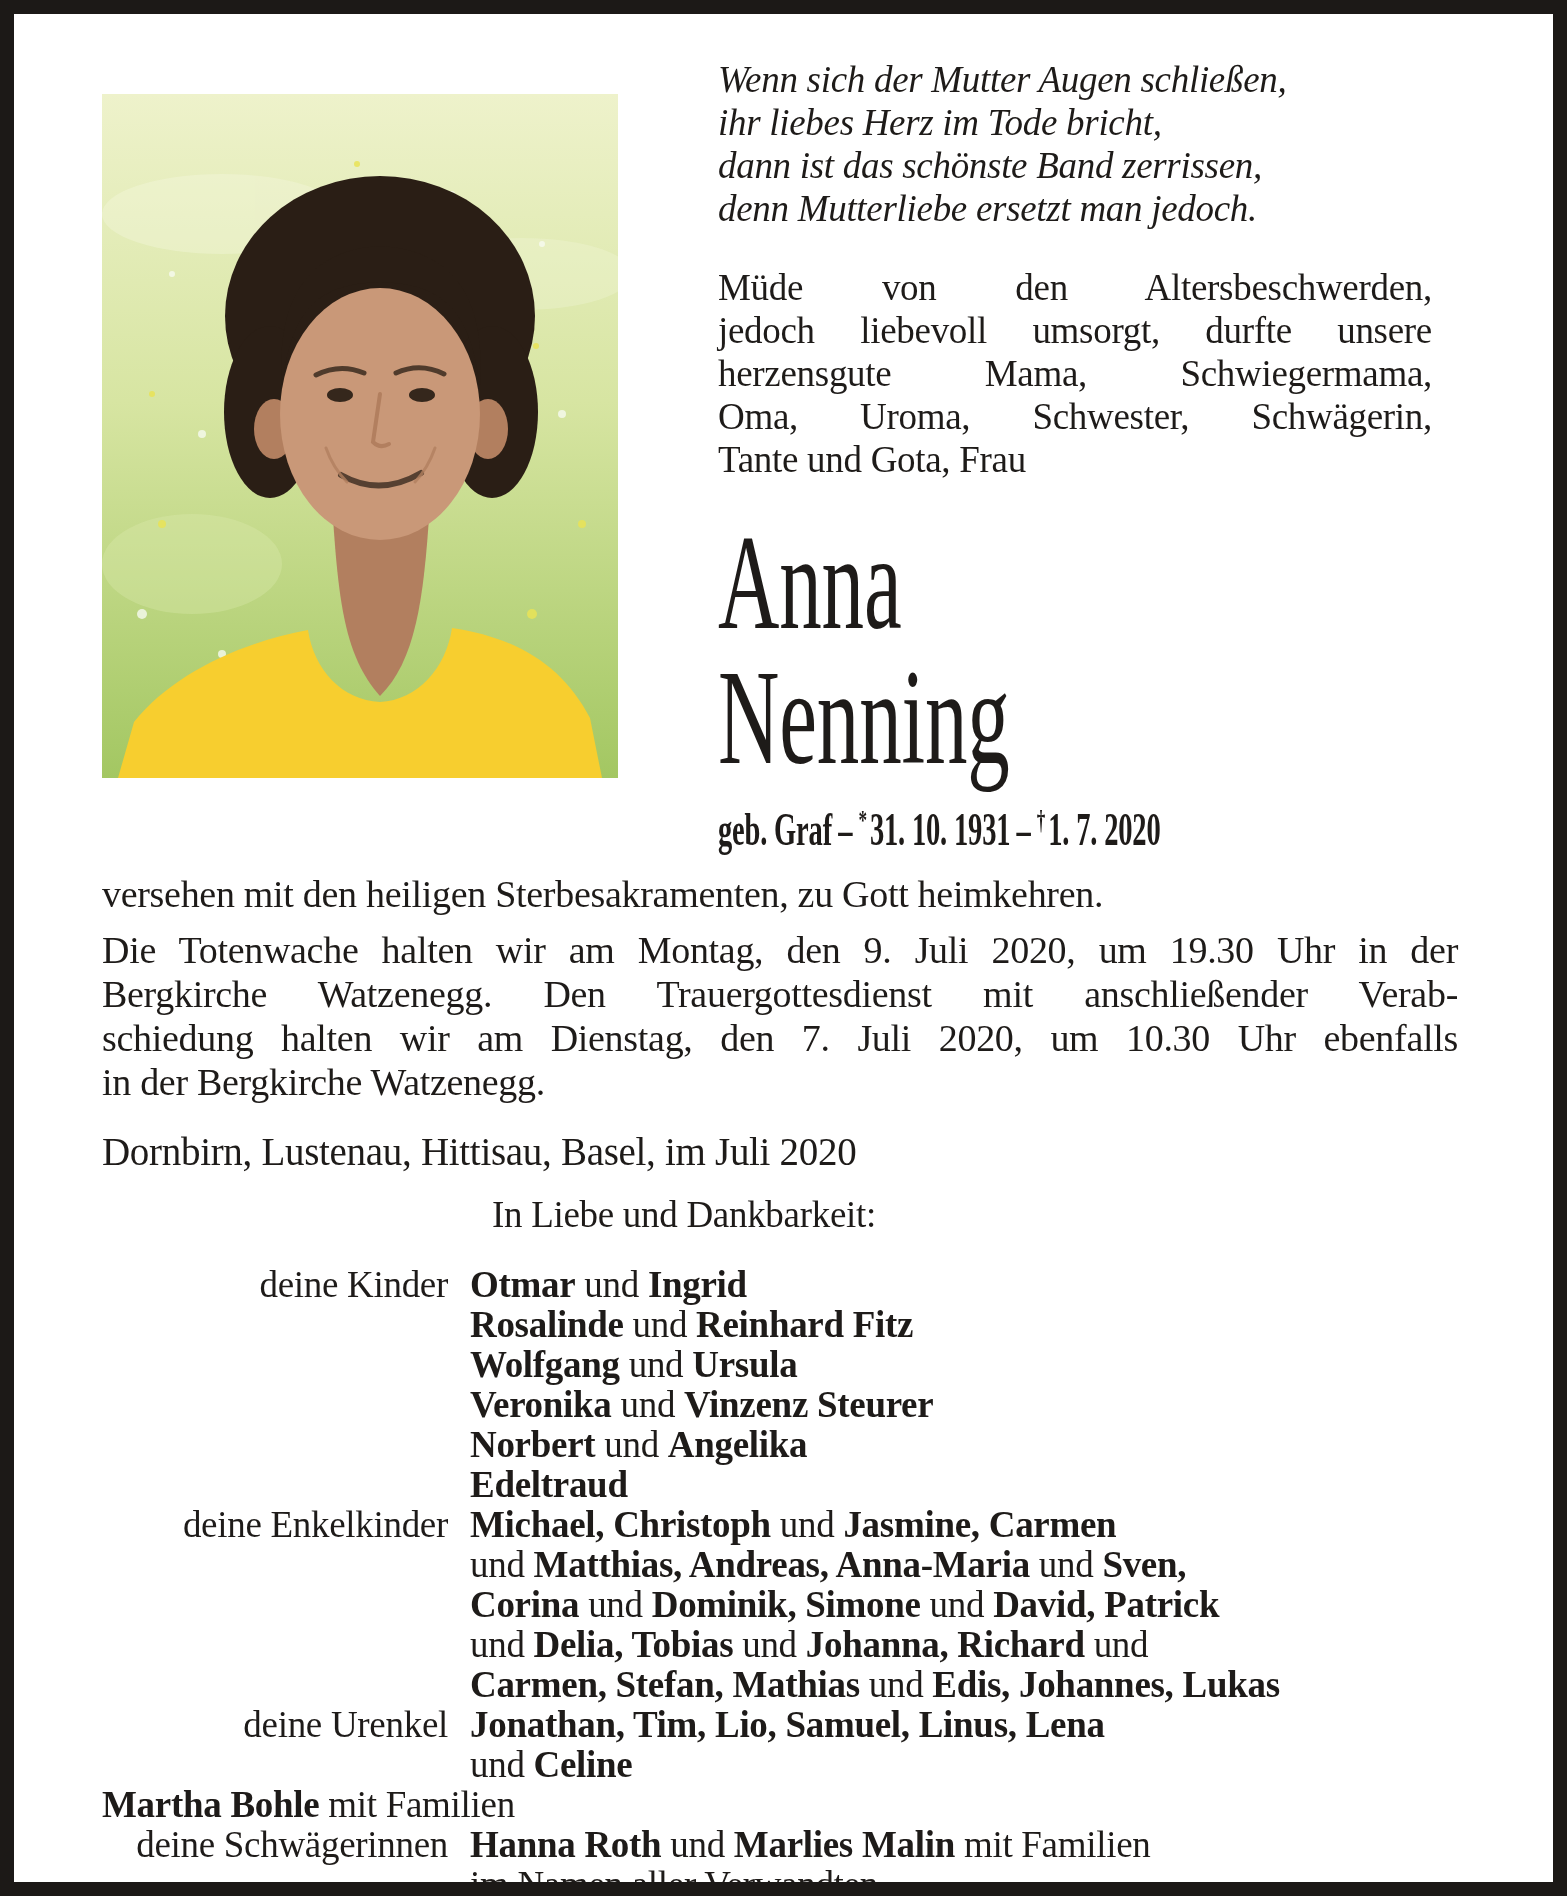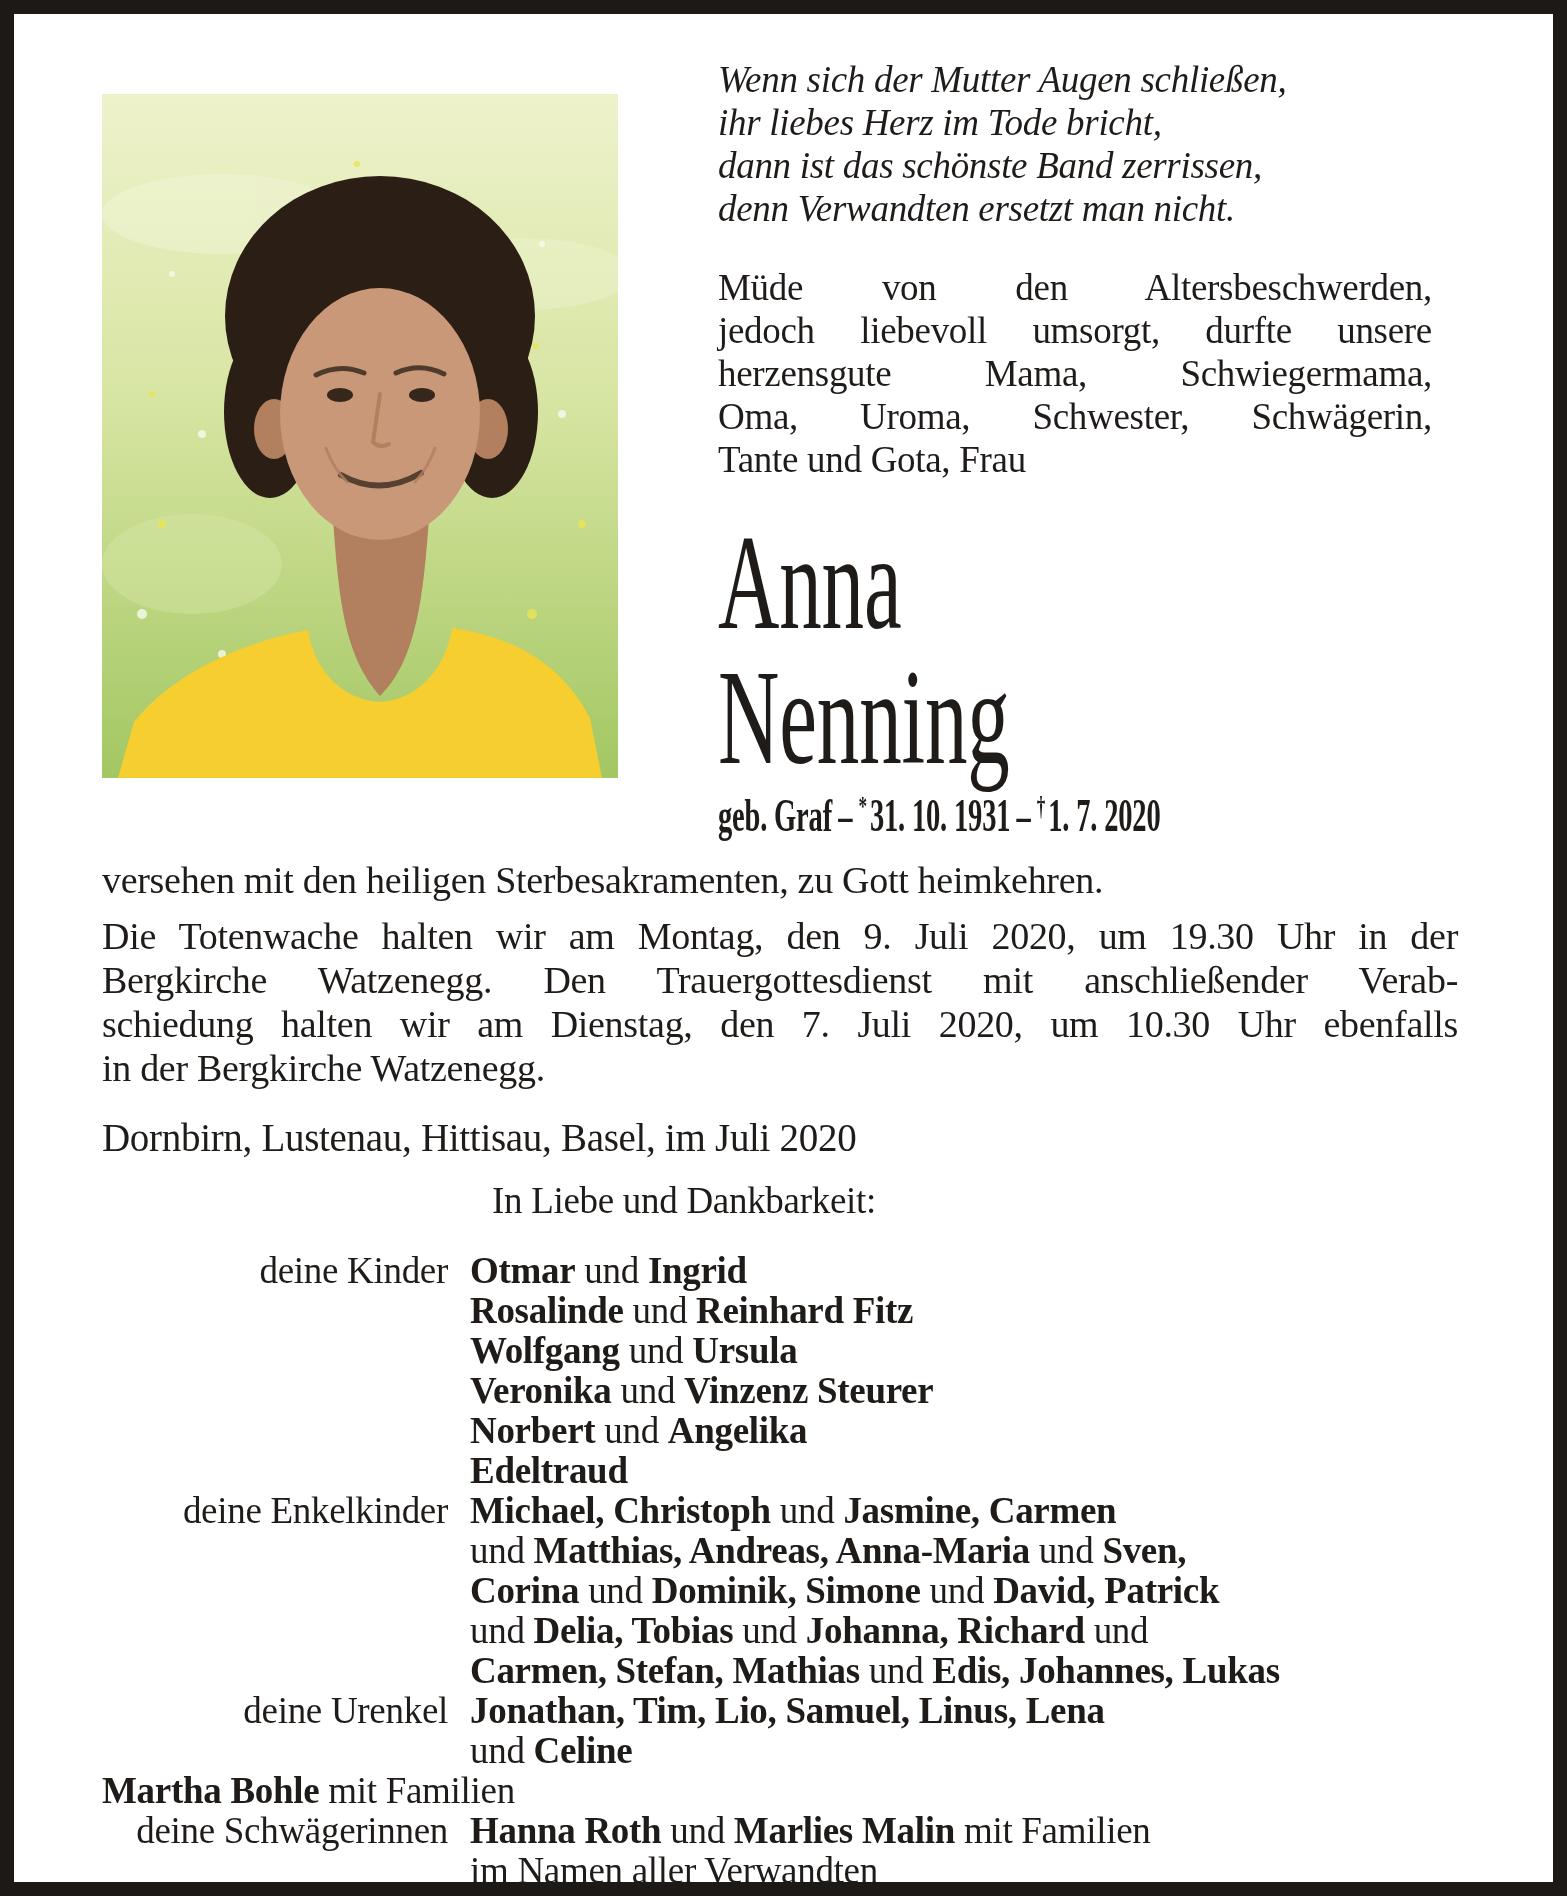--- a/index.html
+++ b/index.html
@@ -33,21 +33,21 @@
   .poem{font-style:italic;font-size:37px;line-height:43px;}
   
   .jpar .jline{text-align:justify;text-align-last:justify;text-justify:inter-word;}
   .jpar .jline.last{text-align-last:left;}
   .poem .jline{text-align:left;text-align-last:left;}
   .intro{margin-top:36px;font-size:37px;line-height:43px;}
   
   .name{margin:34px 0 0 0;font-weight:400;font-size:135px;line-height:1.0;}
   .name .name-line{display:block;transform:scaleX(0.63);transform-origin:0 50%;white-space:nowrap;}
   
-  .dates{margin-top:6px;font-weight:700;font-size:46px;line-height:1.1;white-space:nowrap;}
+  .dates{margin-top:20px;font-weight:700;font-size:46px;line-height:1.1;white-space:nowrap;}
   .dates-inner{display:inline-block;transform:scaleX(0.62);transform-origin:0 50%;}
   .dates .dash{margin:0 10px;}
   .dates sup{font-size:60%;vertical-align:super;margin-right:5px;}
   
   .sacrament{margin:16px 0 0 0;font-size:38px;line-height:44px;font-family:Liberation Serif, serif;}
   .funeral{margin-top:12px;font-size:38px;line-height:44px;}
   .dateline{margin:26px 0 0 0;font-size:39px;line-height:44px;}
   .dateline .places{font-weight:400;}
   .closing{margin:20px 0 0 390px;font-size:37px;line-height:41px;}
   
@@ -138,21 +138,21 @@
           </g>
           <path class="sweater" d="M 16,684 L 32,628 C 70,580 140,548 206,536 C 212,576 240,606 278,608 C 316,606 344,574 350,534 C 418,544 462,574 488,624 L 500,684 Z"></path>
         </svg>
       </div>
 
       <div class="right-col">
         <div class="poem jpar">
             <div class="jline">Wenn sich der Mutter Augen schließen,</div>
             <div class="jline">ihr liebes Herz im Tode bricht,</div>
             <div class="jline">dann ist das schönste Band zerrissen,</div>
-            <div class="jline last">denn Verwandten ersetzt man nicht.</div>
+            <div class="jline last">denn Mutterliebe ersetzt man jedoch.</div>
           </div>
         <div class="intro jpar">
             <div class="jline">Müde von den Altersbeschwerden,</div>
             <div class="jline">jedoch liebevoll umsorgt, durfte unsere</div>
             <div class="jline">herzensgute Mama, Schwiegermama,</div>
             <div class="jline">Oma, Uroma, Schwester, Schwägerin,</div>
             <div class="jline last">Tante und Gota, Frau</div>
           </div>
         <h1 class="name">
           <span class="name-line">Anna</span>

